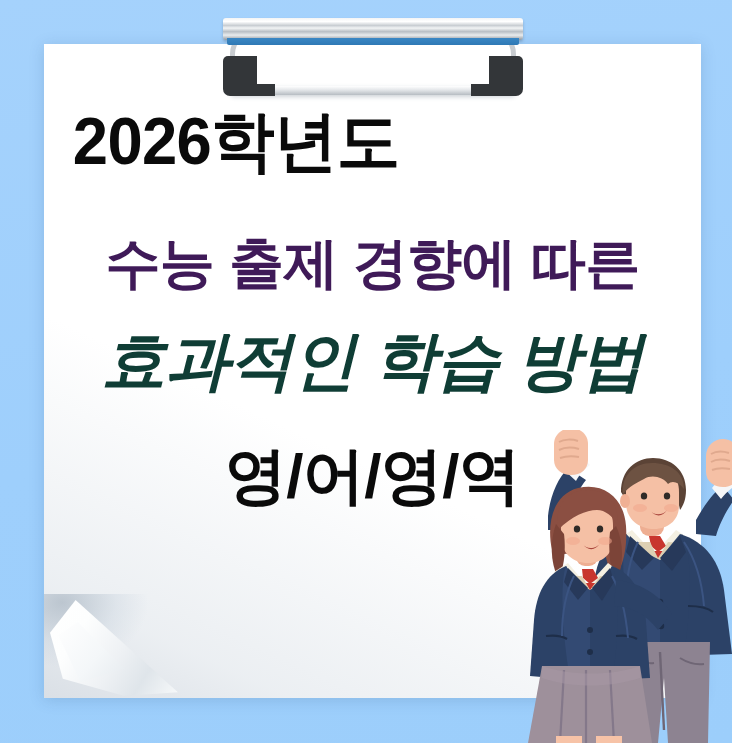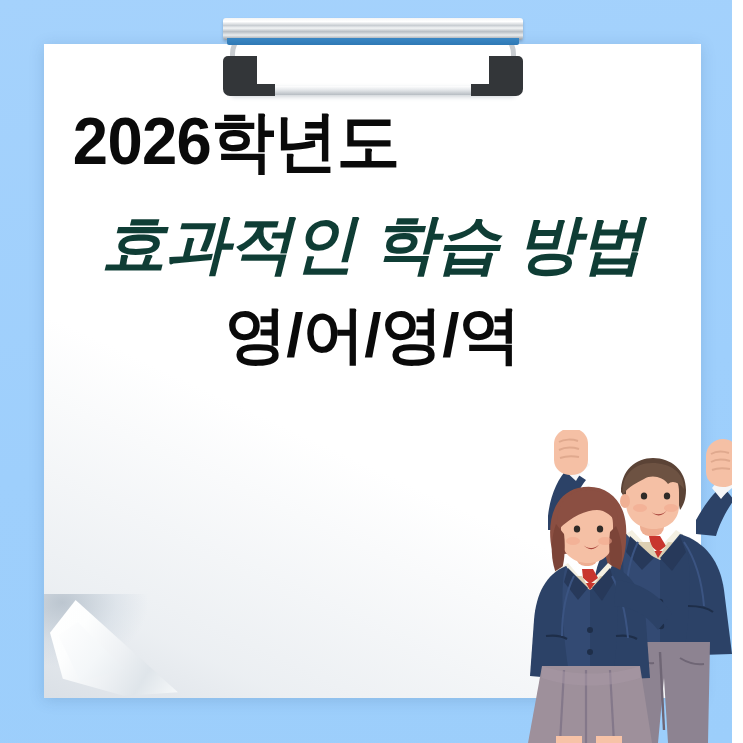--- a/index.html
+++ b/index.html
@@ -182,21 +182,21 @@
   .line-3 {
     color: #0f3d35;
     font-size: 64px;
     text-align: center;
     margin-top: 38px;
   }
   .line-4 {
     color: #0a0a0a;
     font-size: 62px;
     text-align: center;
-    margin-top: 28px;
+    margin-top: 52px;
   }
 
   
   .students {
     position: absolute;
     left: 520px;
     top: 430px;
     width: 223px;
     height: 313px;
   }
@@ -223,20 +223,21 @@
     <div class="clip-wire"></div>
     <div class="clip-bottom-bar"></div>
     <div class="clip-foot-inner-l"></div>
     <div class="clip-foot-inner-r"></div>
     <div class="clip-bar"></div>
     <div class="clip-bar-blue"></div>
   </div>
 
   <div class="text-block">
     <p class="line line-1" style="color: rgb(10, 10, 10);">2026학년도</p>
+    <p class="line line-2" style="color: rgb(63, 26, 88);">수능 출제 경향에 따른</p>
     <p class="line line-3" style="color: rgb(15, 61, 53); font-style: italic;">효과적인 학습 방법</p>
     <p class="line line-4" style="color: rgb(10, 10, 10);">영/어/영/역</p>
   </div>
 
   <div class="students">
     <svg width="223" height="313" viewBox="0 0 223 313" xmlns="http://www.w3.org/2000/svg">
       <defs>
         <clipPath id="boxclip">
             <rect x="0" y="0" width="223" height="313"></rect>
           </clipPath>

